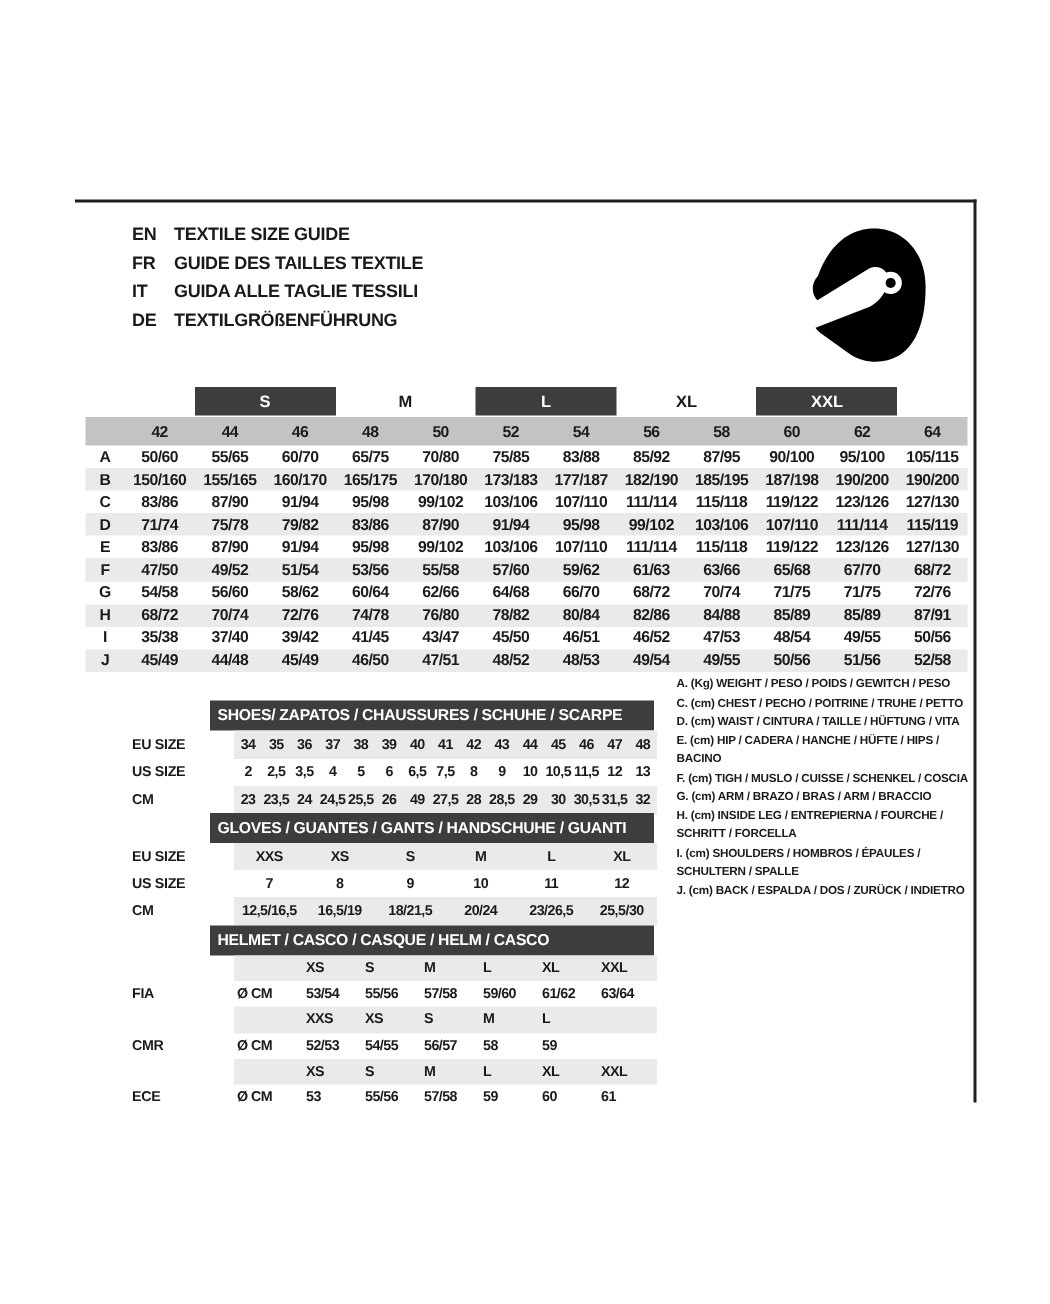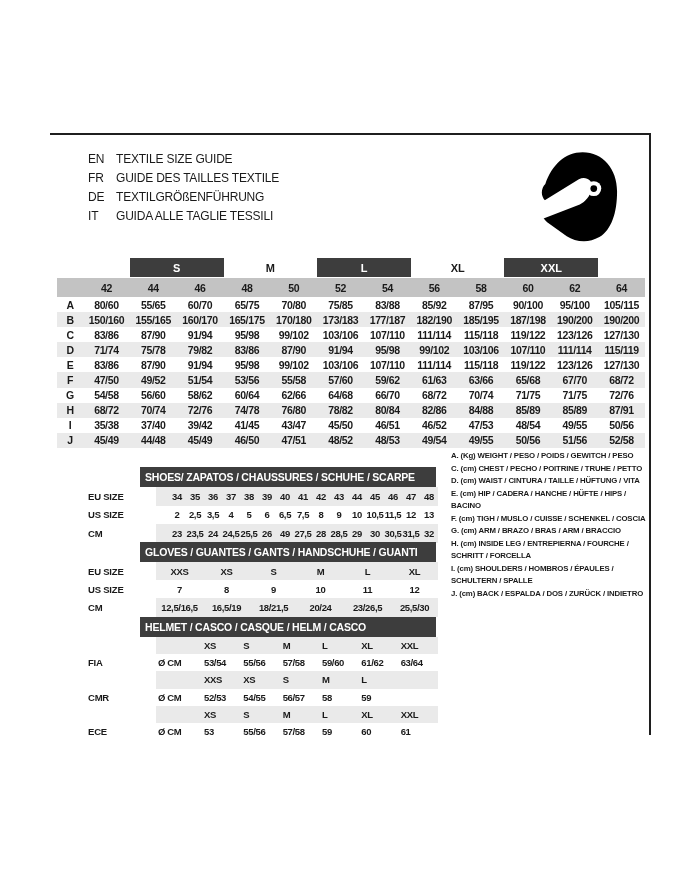--- a/index.html
+++ b/index.html
@@ -3,21 +3,21 @@
 <meta charset="utf-8">
 <style>
   html,body{margin:0;padding:0;background:#fff;}
   .page{position:relative;width:700px;height:869px;background:#ffffff;overflow:hidden;
         font-family:"Liberation Sans",sans-serif;color:#1a1a1a;}
   
   .frame{position:absolute;left:50px;top:133px;width:599px;height:600px;
          border-top:2px solid #1f1f1f;border-right:2px solid #1f1f1f;}
   
   .langs{position:absolute;left:88px;top:149px;}
-  .lang-row{display:flex;height:19px;align-items:center;font-weight:normal;font-size:12px;letter-spacing:-0.2px;}
+  .lang-row{display:flex;height:19px;align-items:flex-start;font-weight:bold;font-size:12px;letter-spacing:-0.2px;}
   .lang-code{width:28px;}
   
   .helmet-ic{position:absolute;left:536px;top:150px;}
   
   .mtable{position:absolute;left:57px;top:257px;width:588px;}
   .mt-row{display:grid;grid-template-columns:26px repeat(12,1fr);}
   .mt-group{height:21px;}
   .mt-gcell{display:flex;align-items:center;justify-content:center;height:19px;margin-top:1px;
             font-weight:bold;font-size:11px;}
   .mt-gcell.dark{background:#3d3d3d;color:#ffffff;}
@@ -31,21 +31,21 @@
   .sub-title{margin-left:52px;width:291px;height:20px;background:#3d3d3d;color:#fff;
              font-weight:bold;font-size:10.5px;letter-spacing:-0.2px;
              display:flex;align-items:center;padding-left:5px;white-space:nowrap;overflow:hidden;}
   .sub-row{display:flex;gap:16px;}
   .sub-label{width:52px;display:flex;align-items:center;font-weight:bold;font-size:9.5px;letter-spacing:-0.2px;}
   .sub-strip{flex:1;display:grid;}
   .sub-strip.gray{background:#eaeaea;}
   .sub-cell{display:flex;align-items:center;justify-content:center;
             font-weight:bold;font-size:9.5px;letter-spacing:-0.35px;white-space:nowrap;}
   .shoes .sub-row{height:18.5px;}
-  .shoes .sub-strip{grid-template-columns:repeat(15,1fr);padding-left:12px;}
+  .shoes .sub-strip{grid-template-columns:repeat(15,1fr);}
   .gloves .sub-row{height:18.2px;}
   .gloves .sub-strip{grid-template-columns:repeat(6,1fr);}
   .helm .sub-row{height:17.2px;}
   .helm .sub-strip{grid-template-columns:46px repeat(6,1fr);}
   .helm .sub-cell{justify-content:flex-start;padding-left:2px;}
   
   .legend{position:absolute;left:451px;top:450px;width:205px;
           font-weight:bold;font-size:7.8px;line-height:12.55px;letter-spacing:-0.15px;}
 </style>
 </head>
@@ -57,26 +57,26 @@
   <div class="langs">
       <div class="lang-row">
         <div class="lang-code">EN</div>
         <div class="lang-label">TEXTILE SIZE GUIDE</div>
       </div>
       <div class="lang-row">
         <div class="lang-code">FR</div>
         <div class="lang-label">GUIDE DES TAILLES TEXTILE</div>
       </div>
       <div class="lang-row">
+        <div class="lang-code">IT</div>
+        <div class="lang-label">GUIDA ALLE TAGLIE TESSILI</div>
+      </div>
+      <div class="lang-row">
         <div class="lang-code">DE</div>
         <div class="lang-label">TEXTILGRÖßENFÜHRUNG</div>
-      </div>
-      <div class="lang-row">
-        <div class="lang-code">IT</div>
-        <div class="lang-label">GUIDA ALLE TAGLIE TESSILI</div>
       </div>
     </div>
 
   <div class="helmet-ic">
     <svg width="82" height="94" viewBox="0 0 88 100" xmlns="http://www.w3.org/2000/svg">
       <path d="M50,2 C72,2 87,20 87,44 C87,67 81,85 68,93 C56,100 42,98 33,92 L12,77 C5,72 4,62 9,56 L10,54 C5,49 5,41 10,36 C17,16 31,2 50,2 Z" fill="#000"></path>
       <path d="M2,58 L46,31 C53,27 61,32 60,39 L59,43 C58,49 53,55 47,58 L6,74 Z" fill="#fff"></path>
       <circle cx="62" cy="41" r="8" fill="#fff"></circle>
       <circle cx="62" cy="41" r="3.6" fill="#000"></circle>
     </svg>
@@ -102,21 +102,21 @@
         <div class="mt-cell">52</div>
         <div class="mt-cell">54</div>
         <div class="mt-cell">56</div>
         <div class="mt-cell">58</div>
         <div class="mt-cell">60</div>
         <div class="mt-cell">62</div>
         <div class="mt-cell">64</div>
       </div>
       <div class="mt-row mt-data">
         <div class="mt-cell">A</div>
-        <div class="mt-cell">80/60</div>
+        <div class="mt-cell">50/60</div>
         <div class="mt-cell">55/65</div>
         <div class="mt-cell">60/70</div>
         <div class="mt-cell">65/75</div>
         <div class="mt-cell">70/80</div>
         <div class="mt-cell">75/85</div>
         <div class="mt-cell">83/88</div>
         <div class="mt-cell">85/92</div>
         <div class="mt-cell">87/95</div>
         <div class="mt-cell">90/100</div>
         <div class="mt-cell">95/100</div>

